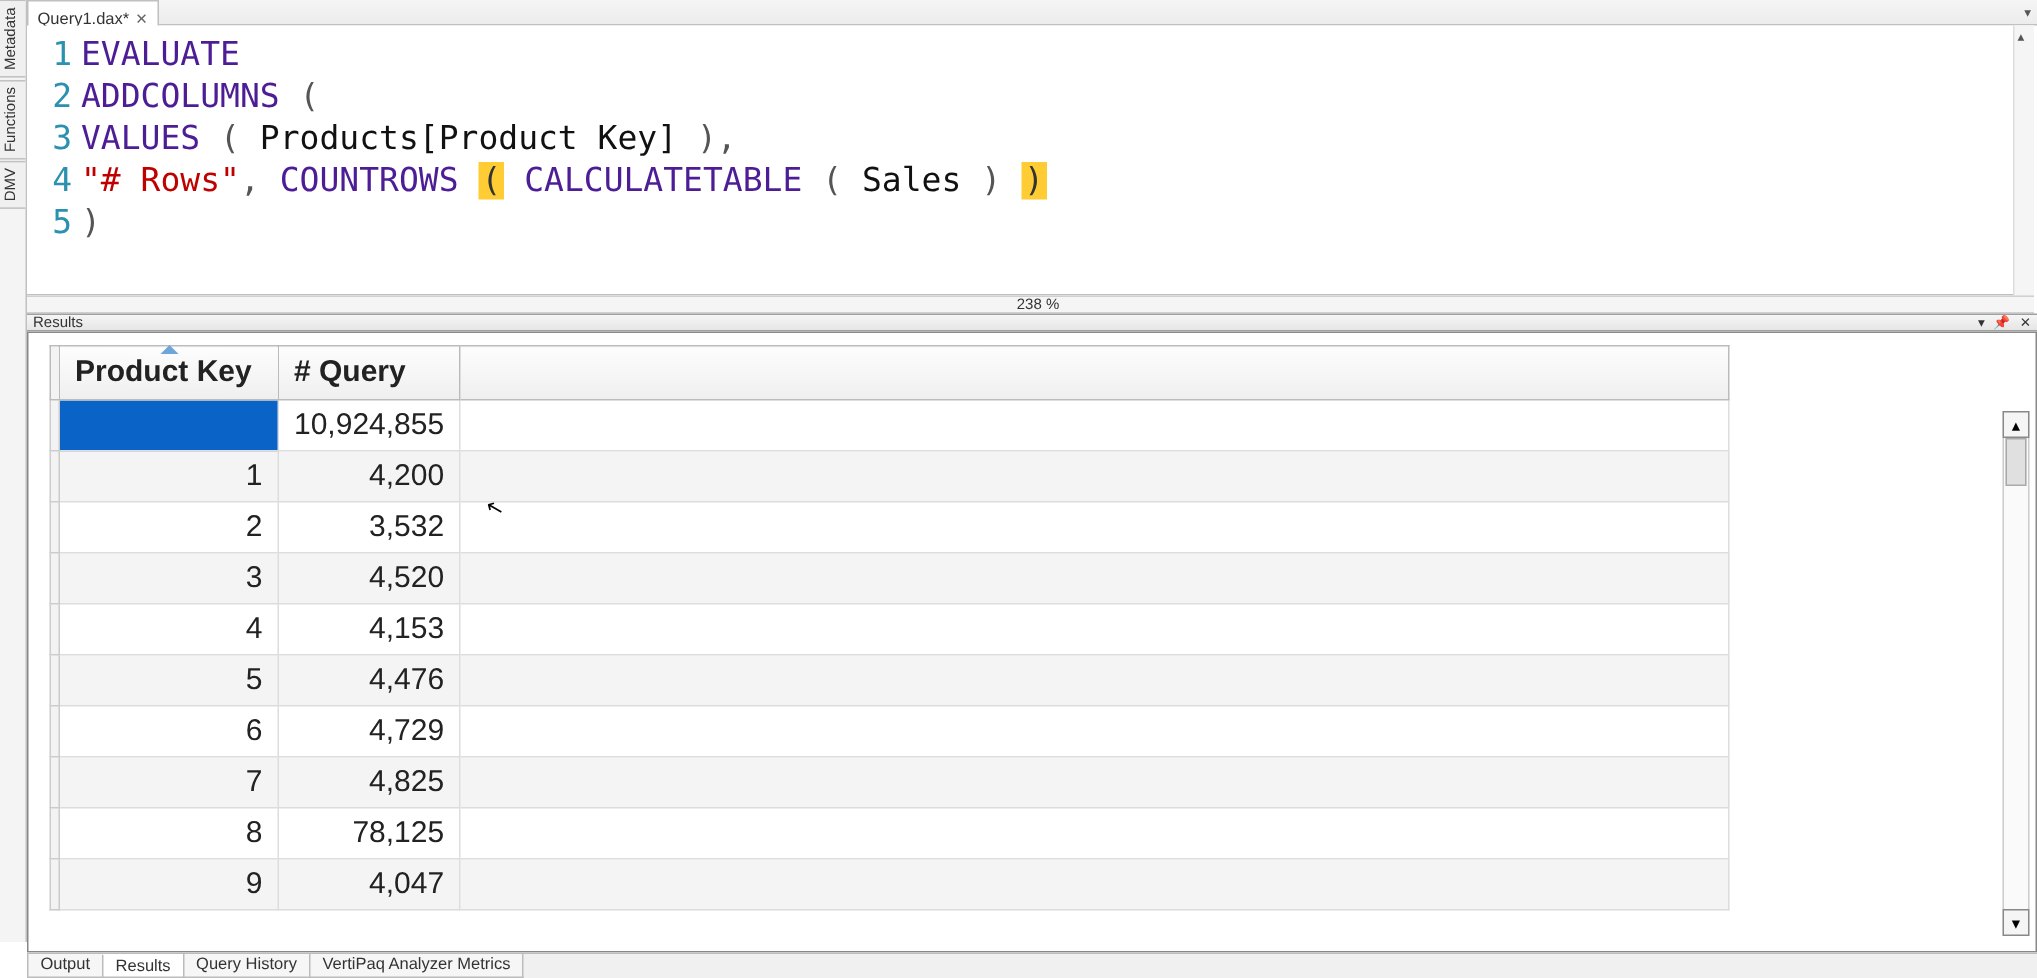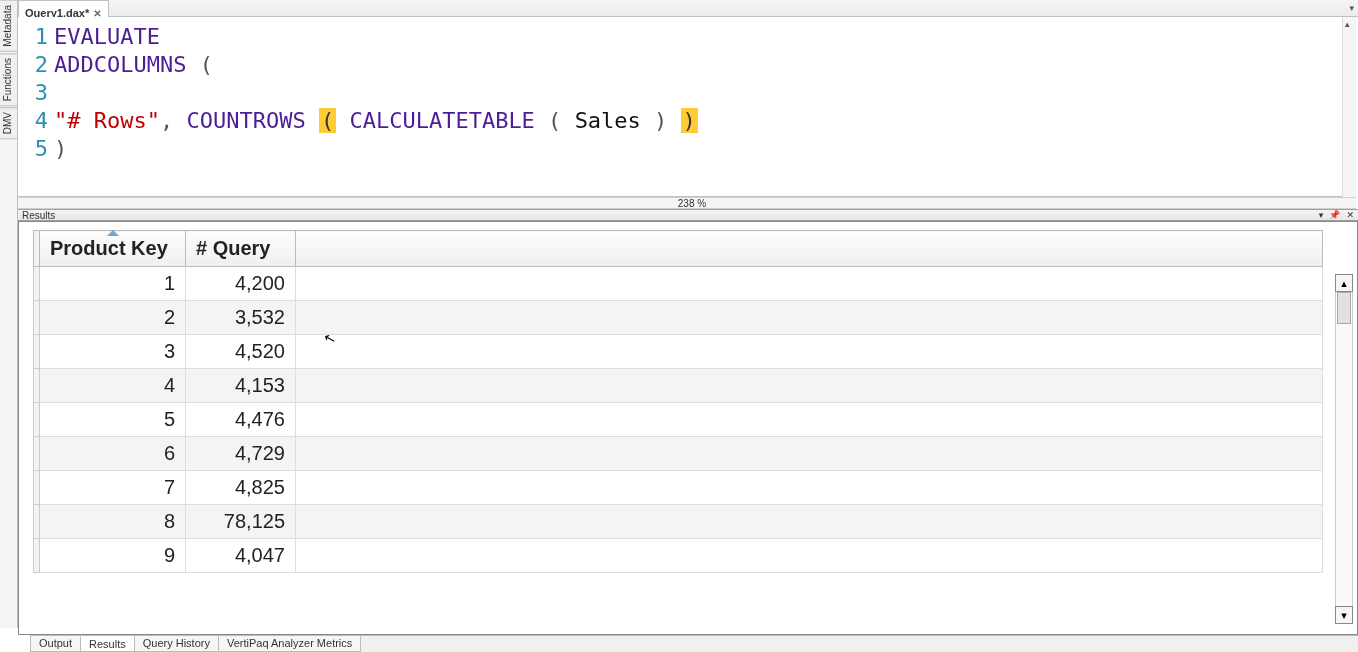--- a/index.html
+++ b/index.html
@@ -27,21 +27,20 @@
   .tab-strip .tab {
     display: flex;
     align-items: center;
     padding: 12px 6px;
     background: #ffffff;
     border: 1px solid #c0c0c0;
     border-bottom: 1px solid #ffffff;
     gap: 4px;
     height: 17px;
     margin-top: 0;
-    font-weight: bold;
   }
   .tab-strip .tab .close {
     font-size: 10px;
     color: #666;
     cursor: pointer;
   }
   .tab-strip-right {
     margin-left: auto;
     display: flex;
     align-items: center;
@@ -178,21 +177,21 @@
     position: relative;
     flex: 1;
     overflow: hidden;
     padding: 8px 10px 4px 14px;
   }
   table.grid {
     border-collapse: collapse;
     font-size: 20px;
     font-family: "Segoe UI", Tahoma, sans-serif;
     color: #222;
-    width: 1290px;
+    width: 1120px;
   }
   table.grid th {
     background: linear-gradient(#fdfdfd,#efefef);
     border: 1px solid #bbbbbb;
     padding: 4px 10px;
     font-weight: 600;
     text-align: left;
     height: 36px;
     position: relative;
   }
@@ -268,21 +267,20 @@
   
   .bottom-tabs {
     position: absolute;
     left: 18px; right: 0; bottom: 0;
     height: 17px;
     background: #f0f0f0;
     border-top: 1px solid #bcbcbc;
     display: flex;
     align-items: stretch;
     font-size: 11px;
-    margin-left: 12px;
   }
   .bottom-tabs .bt {
     padding: 1px 8px;
     border: 1px solid #bcbcbc;
     border-top: none;
     background: #f6f6f6;
     margin-right: -1px;
     color: #333;
     cursor: pointer;
   }
@@ -326,20 +324,21 @@
         <div class="code-line">
           <span class="ln">1</span>
           <span><span class="kw">EVALUATE</span></span>
         </div>
         <div class="code-line">
           <span class="ln">2</span>
           <span><span class="kw">ADDCOLUMNS</span><span class="punct"> (</span></span>
         </div>
         <div class="code-line">
           <span class="ln">3</span>
+          <span><span>    </span><span class="kw">VALUES</span><span class="punct"> ( </span><span class="ident">Products[Product Key]</span><span class="punct"> ),</span></span>
         </div>
         <div class="code-line">
           <span class="ln">4</span>
           <span><span>    </span><span class="str">"# Rows"</span><span class="punct">, </span><span class="kw">COUNTROWS</span><span> </span><span class="hlpar">(</span><span> </span><span class="kw">CALCULATETABLE</span><span class="punct"> ( </span><span class="ident">Sales</span><span class="punct"> ) </span><span class="hlpar">)</span></span>
         </div>
         <div class="code-line">
           <span class="ln">5</span>
           <span><span class="punct">)</span></span>
         </div>
       </div>
@@ -372,20 +371,26 @@
         <tr>
           <th class="corner"></th>
           <th class="pk sort">Product Key</th>
           <th class="rows"># Query</th>
           <th class="stretch"></th>
         </tr>
       </thead>
       <tbody id="gridBody">
           <tr>
             <td class="rowhdr"></td>
+            <td class="pk data sel"></td>
+            <td class="rows data">10,924,855</td>
+            <td class="stretch data"></td>
+          </tr>
+          <tr>
+            <td class="rowhdr"></td>
             <td class="pk data">1</td>
             <td class="rows data">4,200</td>
             <td class="stretch data"></td>
           </tr>
           <tr>
             <td class="rowhdr"></td>
             <td class="pk data">2</td>
             <td class="rows data">3,532</td>
             <td class="stretch data"></td>
           </tr>

